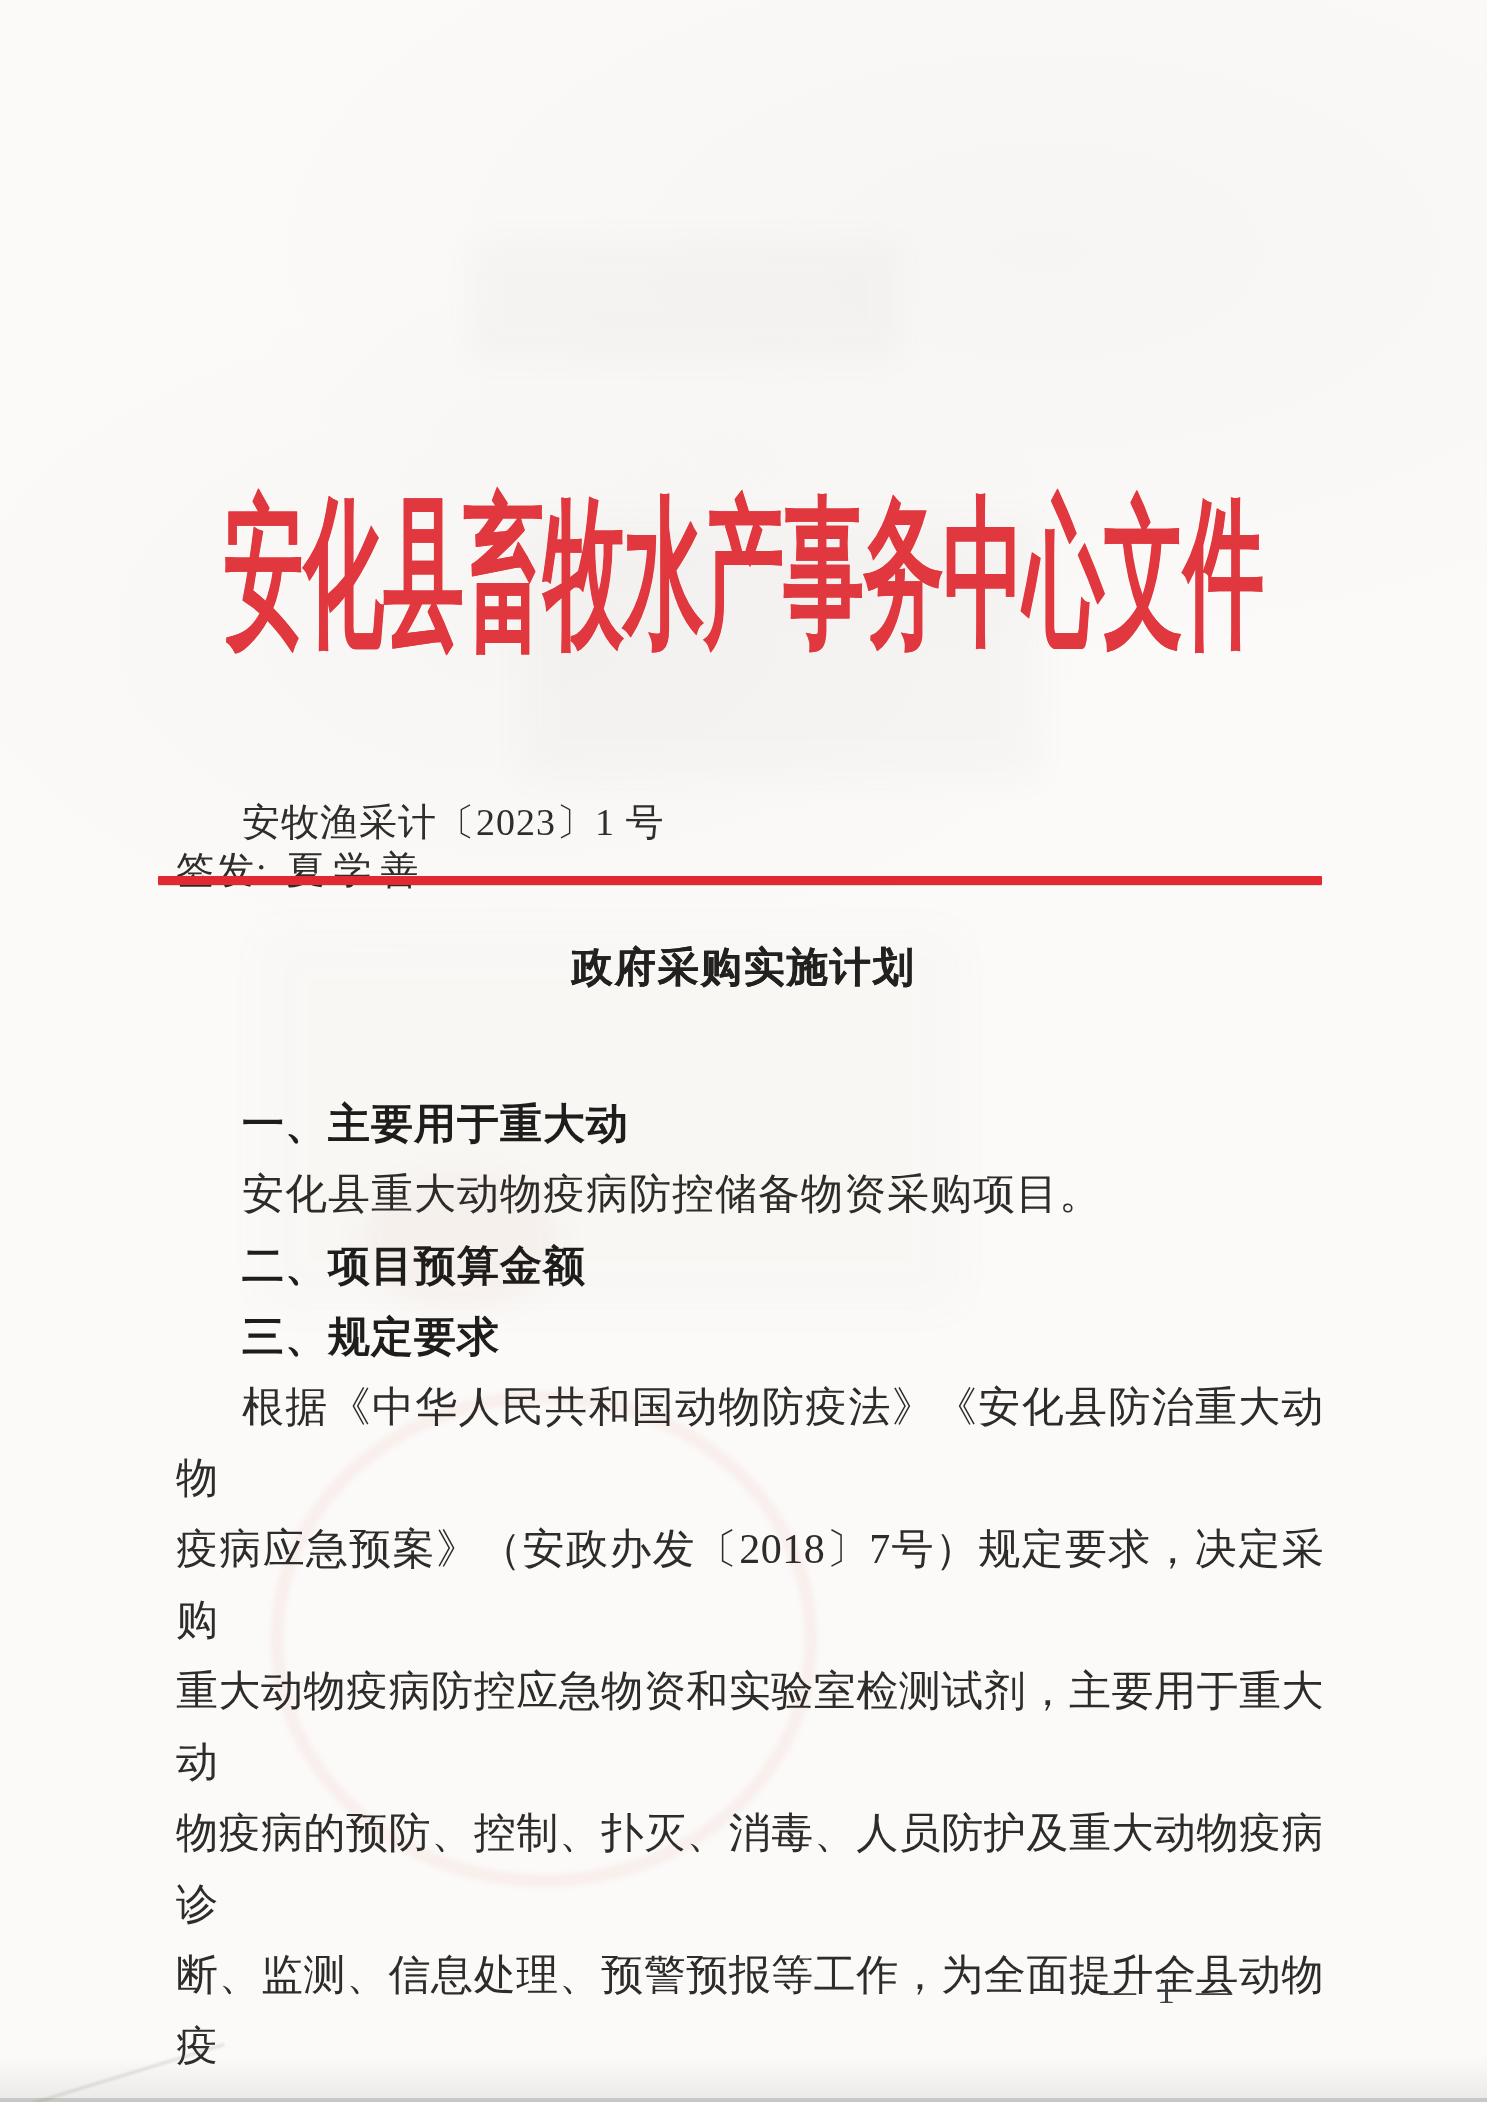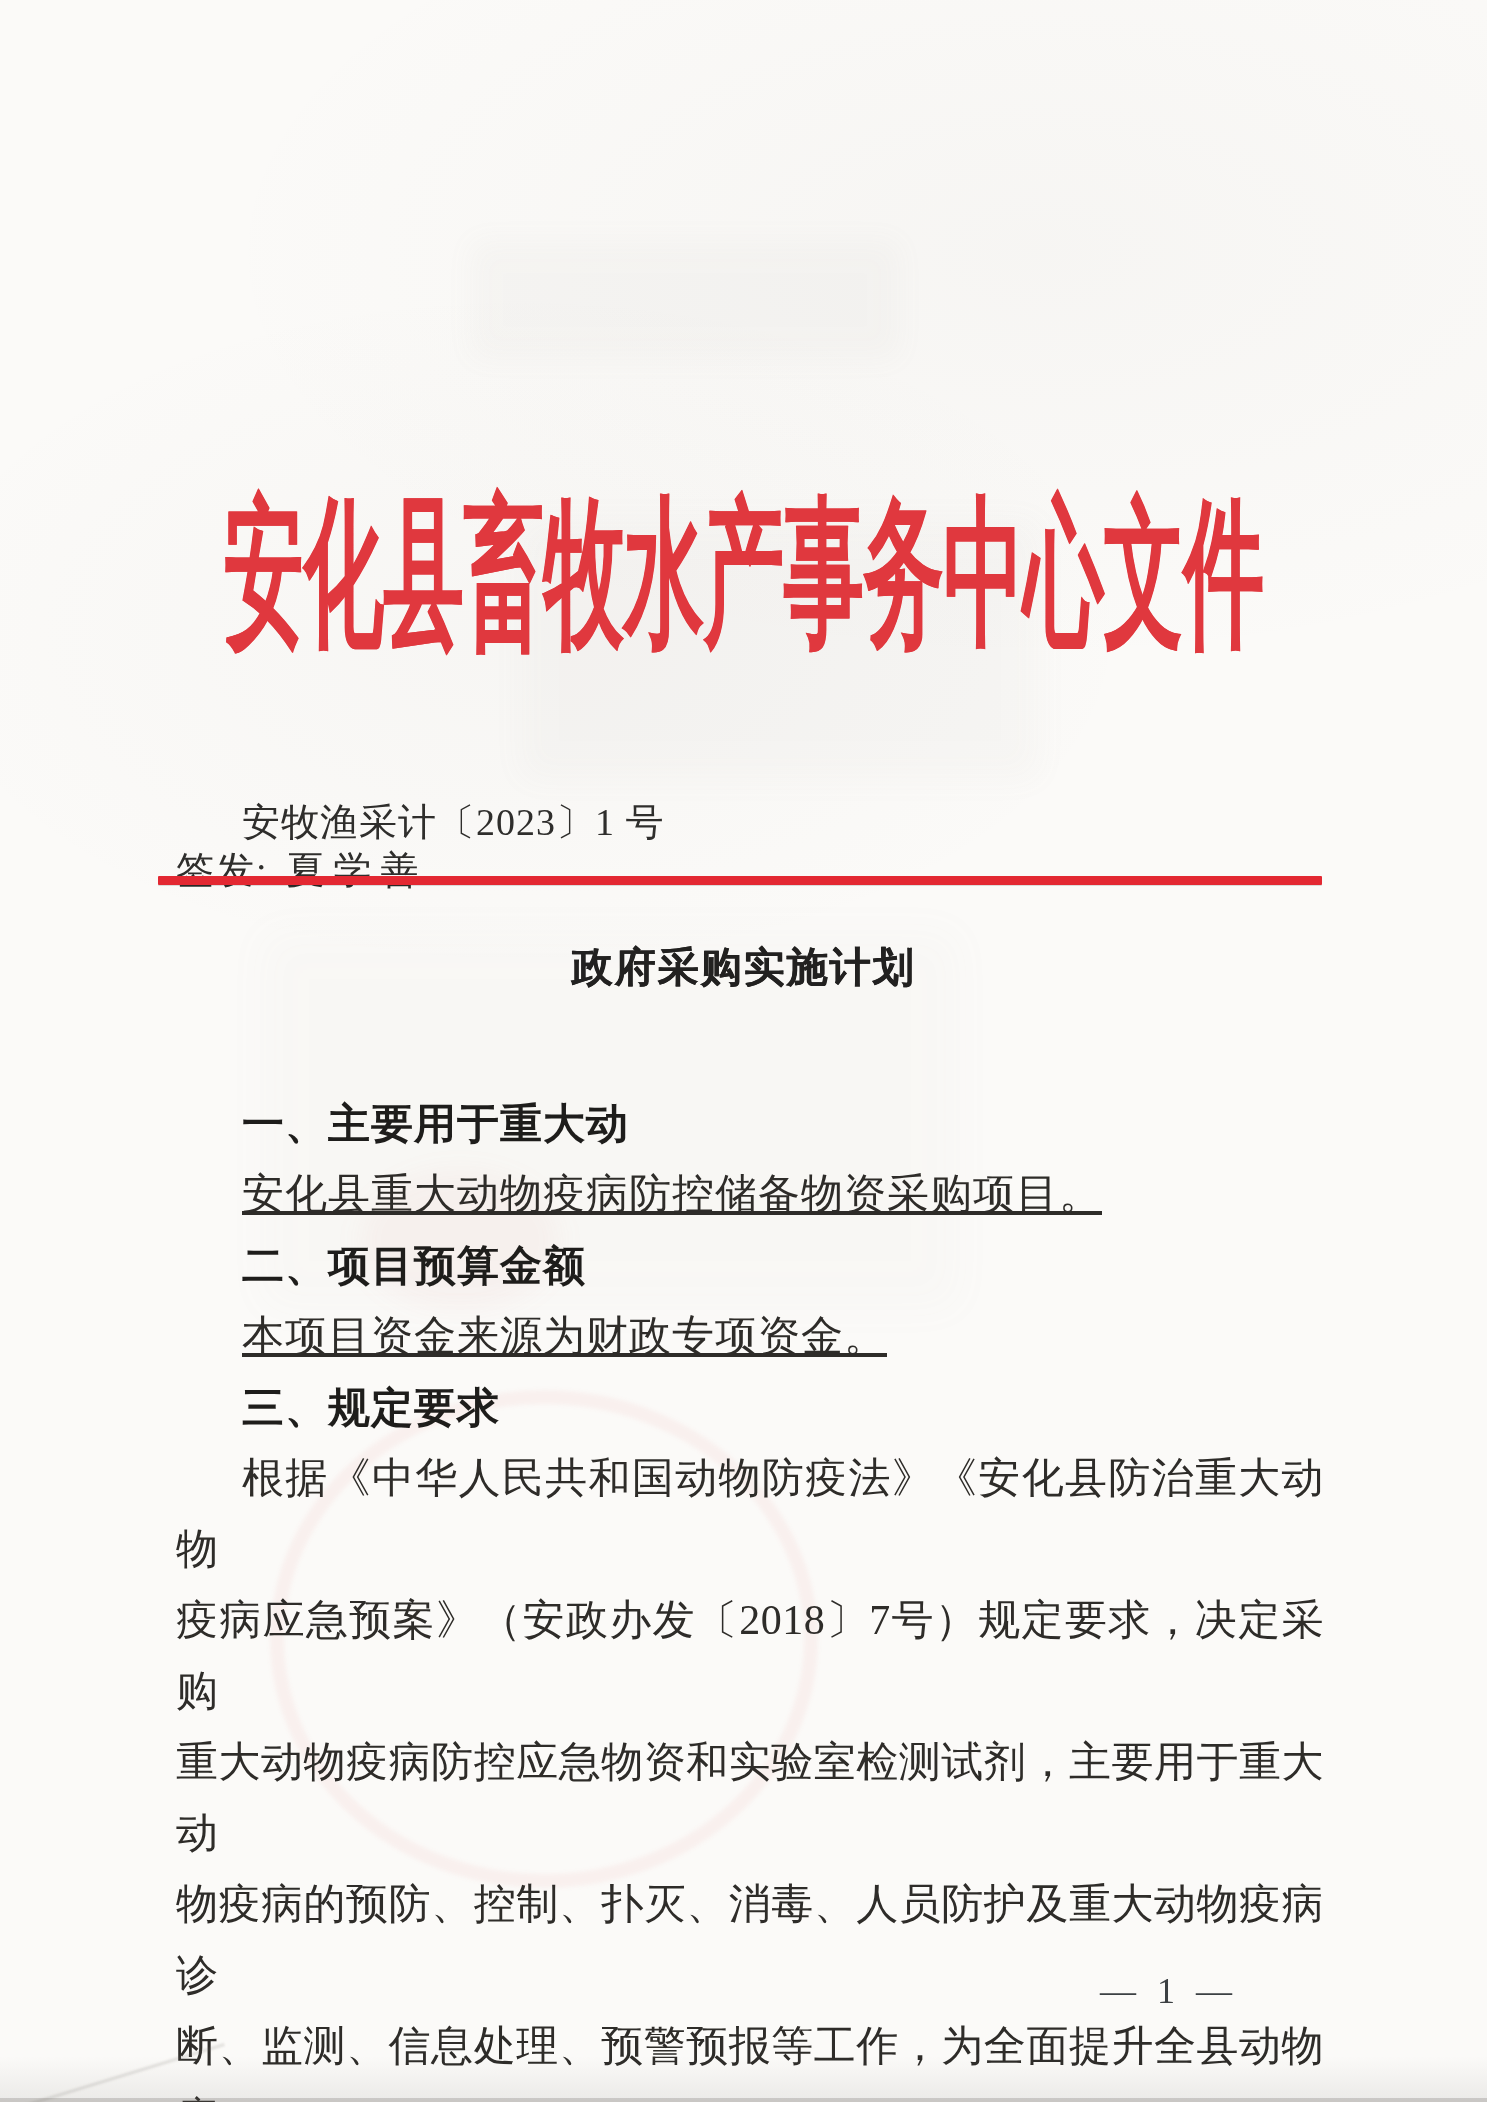--- a/index.html
+++ b/index.html
@@ -80,21 +80,21 @@
 
   
   .content{position:absolute;left:176px;top:1088px;width:1148px;}
   .sec-heading{
     font-family:"Liberation Sans","DejaVu Sans",sans-serif;
     font-weight:700;font-size:42px;line-height:71px;color:#1e1d1b;
     text-indent:66px;letter-spacing:1px;
   }
   .sec-body{
     font-size:42px;line-height:71px;color:#2e2c29;
-    text-indent:66px;letter-spacing:1px;text-decoration:underline;
+    text-indent:66px;letter-spacing:1px;
   }
   .para-multi div{
     font-size:42px;line-height:71px;color:#2e2c29;
     text-align:justify;text-align-last:justify;
     letter-spacing:0.5px;
   }
   .para-multi div:first-child{text-indent:66px;}
 
   
   .page-number{
@@ -123,21 +123,20 @@
   </div>
 
   <div class="red-rule"></div>
 
   <div class="doc-title">政府采购实施计划</div>
 
   <div class="content">
     <div class="sec-heading">一、主要用于重大动</div>
     <div class="sec-body">安化县重大动物疫病防控储备物资采购项目。</div>
     <div class="sec-heading">二、项目预算金额</div>
-    <div class="sec-body">本项目资金来源为财政专项资金。</div>
     <div class="sec-heading">三、规定要求</div>
     <div class="para-multi">
         <div>根据《中华人民共和国动物防疫法》《安化县防治重大动物</div>
         <div>疫病应急预案》（安政办发〔2018〕7号）规定要求，决定采购</div>
         <div>重大动物疫病防控应急物资和实验室检测试剂，主要用于重大动</div>
         <div>物疫病的预防、控制、扑灭、消毒、人员防护及重大动物疫病诊</div>
         <div>断、监测、信息处理、预警预报等工作，为全面提升全县动物疫</div>
       </div>
   </div>
 

